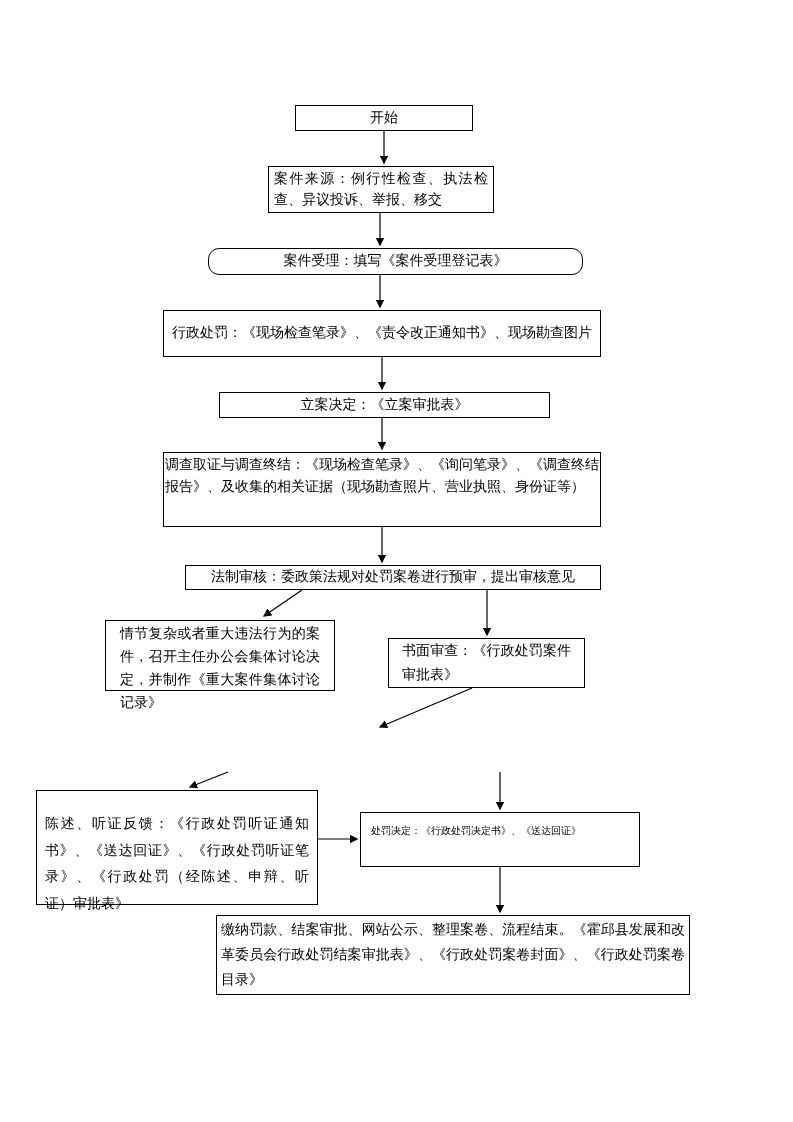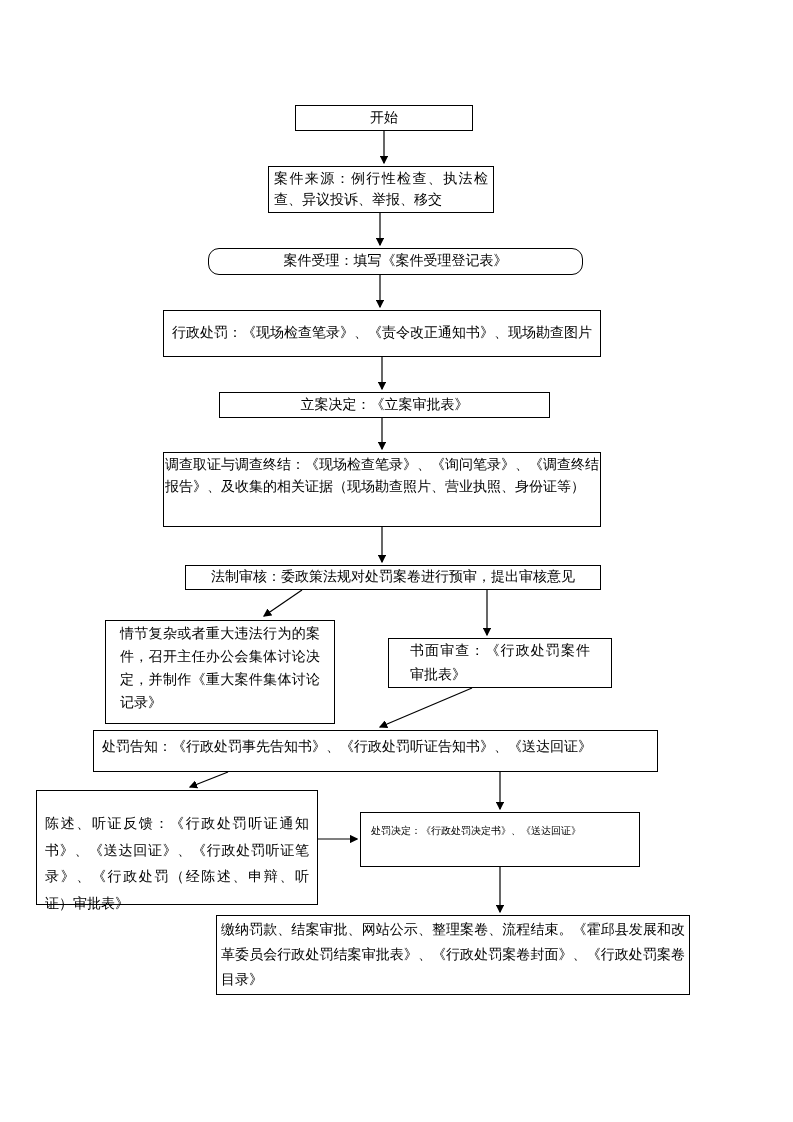--- a/index.html
+++ b/index.html
@@ -35,22 +35,22 @@
     text-align: center;
     padding: 0 4px;
   }
   .n-source  { left:268px; top:166px; width:226px; height:47px; padding:2px 5px; line-height:1.5; }
   .n-start   { left:295px; top:105px; width:178px; height:26px; }
   .n-accept  { left:208px; top:248px; width:375px; height:27px;border-radius:11px; }
   .n-survey  { left:163px; top:310px; width:438px; height:47px; }
   .n-filing  { left:219px; top:392px; width:331px; height:26px; }
   .n-invest  { left:163px; top:452px; width:438px; height:75px; padding:1px; line-height:1.6; }
   .n-legal   { left:185px; top:565px; width:416px; height:25px; }
-  .n-major   { left:105px; top:620px; width:230px; height:104px; padding:2px 14px; line-height:1.65; }
-  .n-written { left:388px; top:638px; width:224px; height:50px; padding:1px 21px; line-height:1.7; }
+  .n-major   { left:105px; top:620px; width:230px; height:71px; padding:2px 14px; line-height:1.65; }
+  .n-written { left:388px; top:638px; width:197px; height:50px; padding:1px 13px; line-height:1.7; }
   .n-notify  { left:93px;  top:730px; width:565px; height:42px; padding:6px 8px; text-align:left; }
   .n-state   { left:36px;  top:790px; width:282px; height:115px; padding:20px 8px; line-height:1.9; }
   .n-decide  { left:360px; top:812px; width:280px; height:55px; padding:11px 3px 3px 10px; font-size:10px; text-align:left; }
   .n-close   { left:216px; top:915px; width:474px; height:80px; padding:2px 4px; line-height:1.8; }
 </style>
 </head>
 <body>
 
 <div class="page">
 
@@ -86,21 +86,20 @@
   <div class="node center n-filing">立案决定：《立案审批表》</div>
 
   <div class="node n-invest">调查取证与调查终结：《现场检查笔录》、《询问笔录》、《调查终结报告》、及收集的相关证据（现场勘查照片、营业执照、身份证等）</div>
 
   <div class="node center n-legal">法制审核：委政策法规对处罚案卷进行预审，提出审核意见</div>
 
   <div class="node n-major">情节复杂或者重大违法行为的案件，召开主任办公会集体讨论决定，并制作《重大案件集体讨论记录》</div>
 
   <div class="node n-written">书面审查：《行政处罚案件审批表》</div>
 
-  <div class="node n-notify">处罚告知：《行政处罚事先告知书》、《行政处罚听证告知书》、《送达回证》</div>
 
   <div class="node n-state">陈述、听证反馈：《行政处罚听证通知书》、《送达回证》、《行政处罚听证笔录》、《行政处罚（经陈述、申辩、听证）审批表》</div>
 
   <div class="node n-decide">处罚决定：《行政处罚决定书》、《送达回证》</div>
 
   <div class="node n-close">缴纳罚款、结案审批、网站公示、整理案卷、流程结束。《霍邱县发展和改革委员会行政处罚结案审批表》、《行政处罚案卷封面》、《行政处罚案卷目录》</div>
 
 </div>
 
 </body></html>

